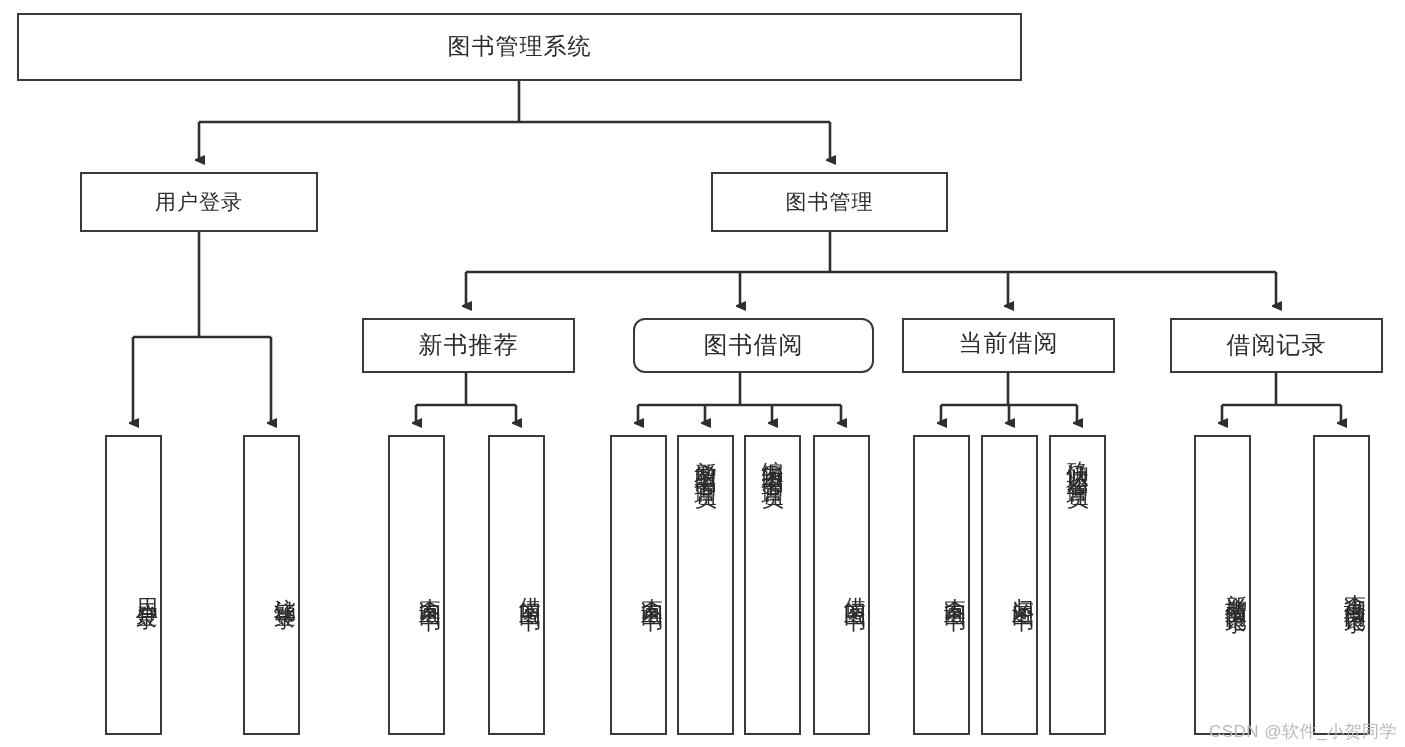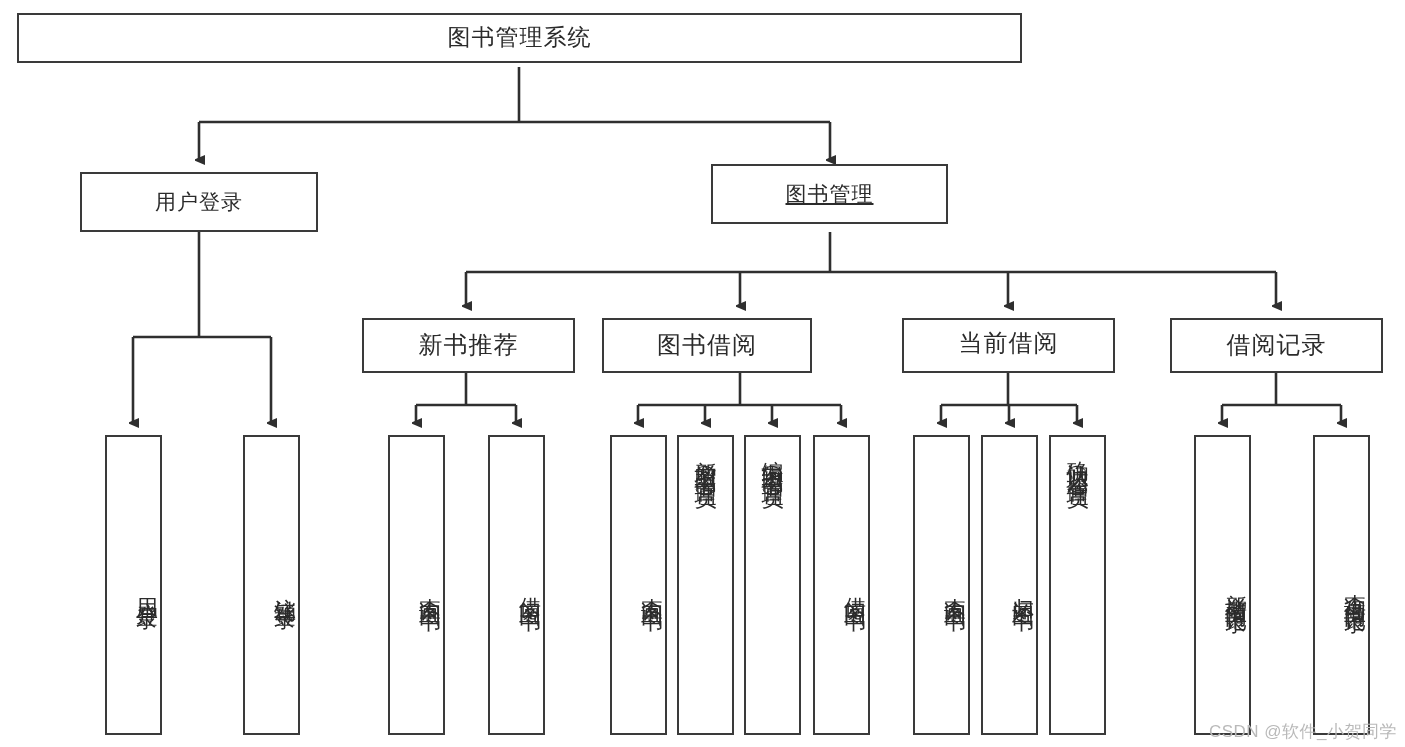--- a/index.html
+++ b/index.html
@@ -122,37 +122,37 @@
       <path d="M1009,405 L1009,423" marker-end="url(#arrow)"></path>
       <path d="M1077,405 L1077,423" marker-end="url(#arrow)"></path>
 
       <path d="M1276,373 L1276,405"></path>
       <path d="M1222,405 L1341,405"></path>
       <path d="M1222,405 L1222,423" marker-end="url(#arrow)"></path>
       <path d="M1341,405 L1341,423" marker-end="url(#arrow)"></path>
     </g>
   </svg>
 
-  <div class="node root" style="left:17px; top:13px; width:1005px; height:50px;">
+  <div class="node root" style="left:17px; top:13px; width:1005px; height:68px;">
     <span>图书管理系统</span>
   </div>
 
   <div class="node level2" style="left:80px; top:172px; width:238px; height:60px;">
     <span>用户登录</span>
   </div>
 
-  <div class="node level2" style="left:711px; top:164px; width:237px; height:60px;text-decoration:underline;">
+  <div class="node level2" style="left:711px; top:172px; width:237px; height:60px;">
     <span>图书管理</span>
   </div>
 
   <div class="node level3" style="left:362px; top:318px; width:213px; height:55px;">
     <span>新书推荐</span>
   </div>
 
-  <div class="node level3" style="left:602px; top:318px; width:210px; height:55px;">
+  <div class="node level3" style="left:633px; top:318px; width:241px; height:55px;border-radius:12px;">
     <span>图书借阅</span>
   </div>
 
   <div class="node level3" style="left:902px; top:318px; width:213px; height:55px;font-family:Liberation Mono, monospace;">
     <span>当前借阅</span>
   </div>
 
   <div class="node level3" style="left:1170px; top:318px; width:213px; height:55px;text-align:center;">
     <span>借阅记录</span>
   </div>

